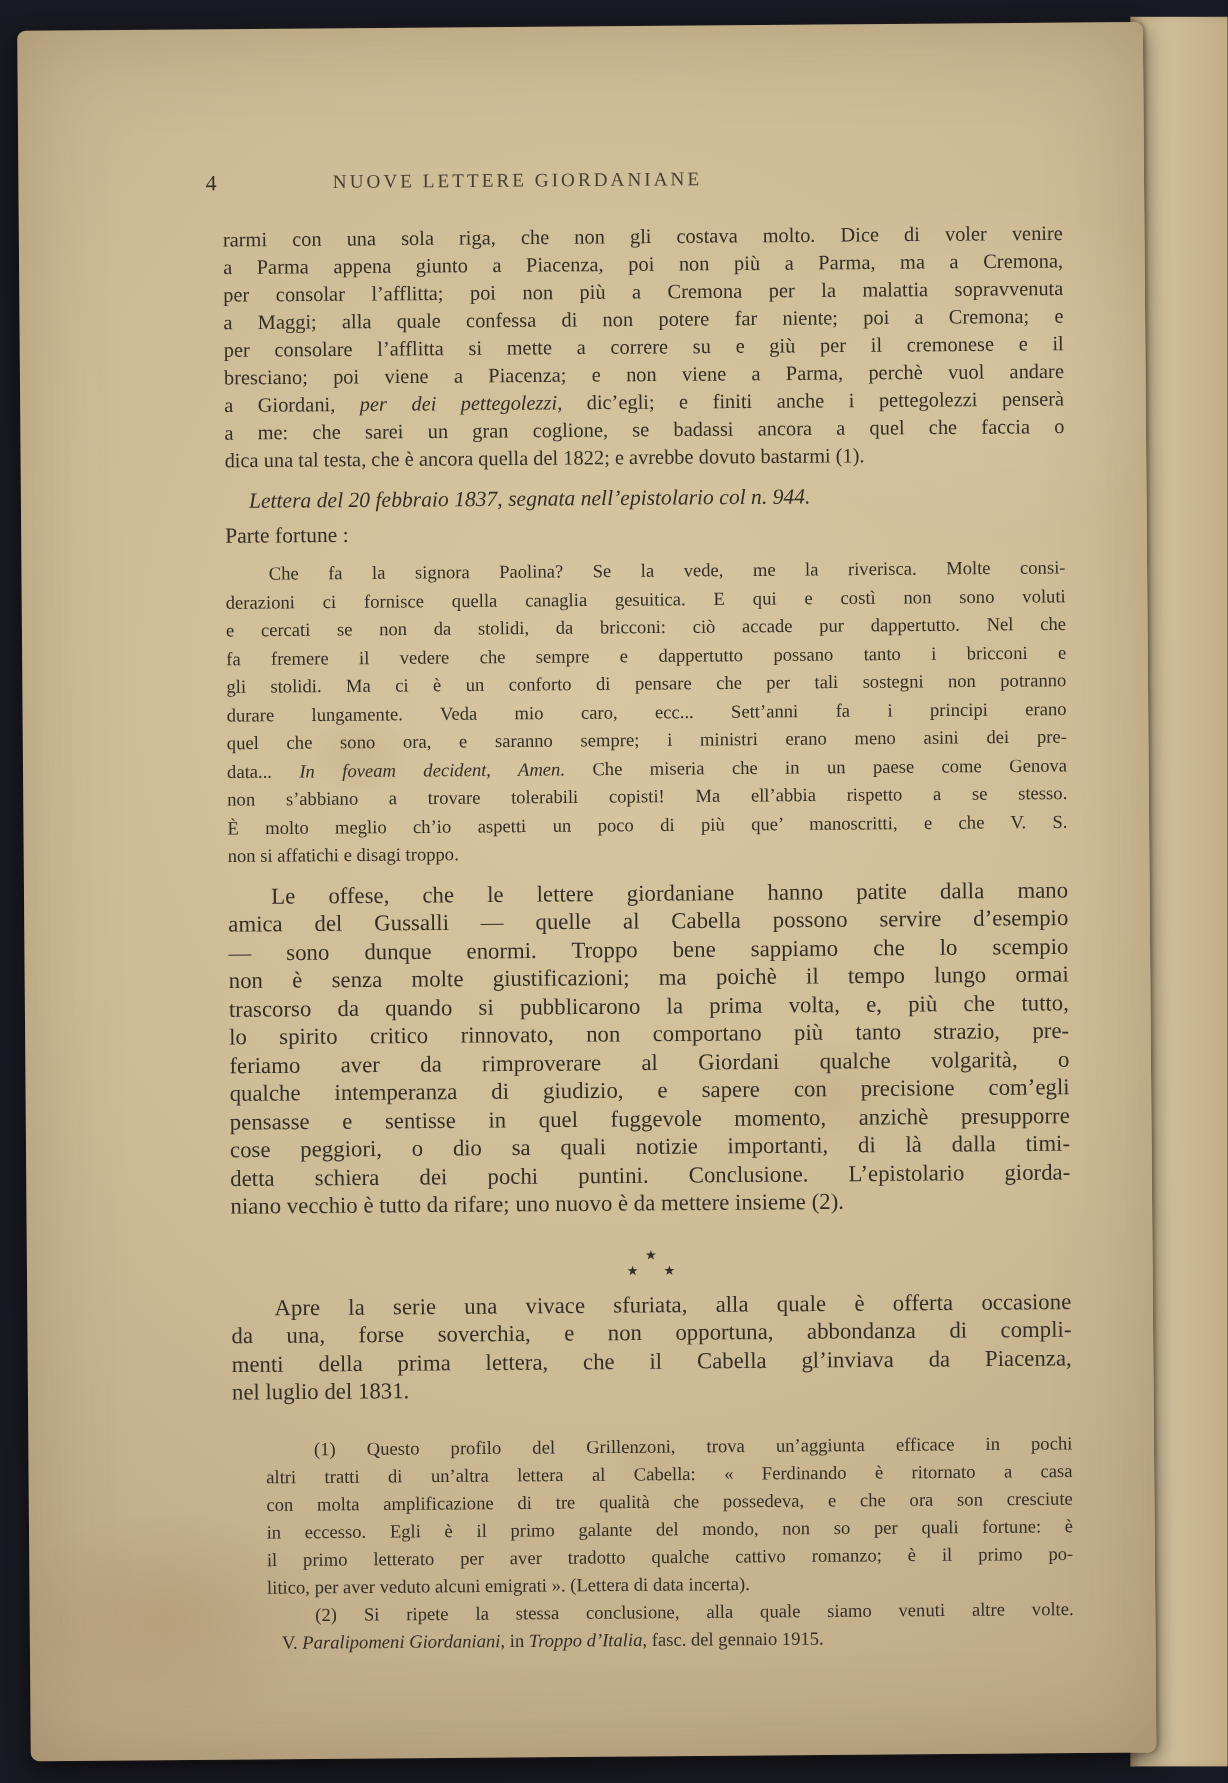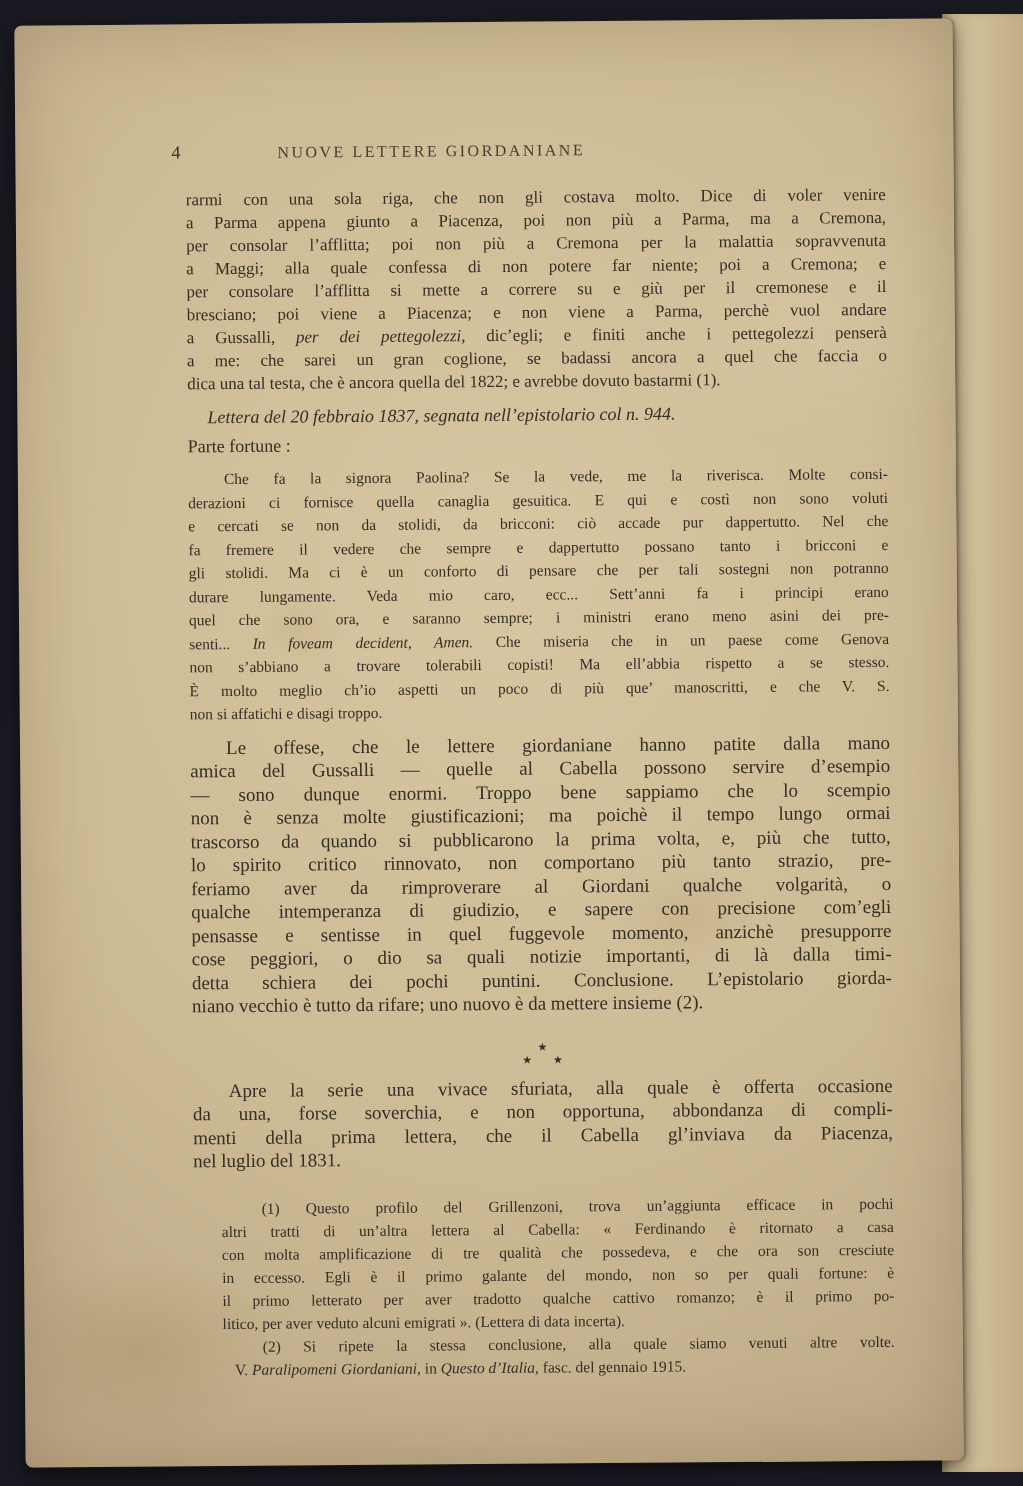--- a/index.html
+++ b/index.html
@@ -81,37 +81,37 @@
         <span class="runtitle">NUOVE LETTERE GIORDANIANE</span>
       </header>
 
     <div class="blk cont">
           <div class="line"><span>rarmi con una sola riga, che non gli costava molto. Dice di voler venire</span></div>
           <div class="line"><span>a Parma appena giunto a Piacenza, poi non più a Parma, ma a Cremona,</span></div>
           <div class="line"><span>per consolar l’afflitta; poi non più a Cremona per la malattia sopravvenuta</span></div>
           <div class="line"><span>a Maggi; alla quale confessa di non potere far niente; poi a Cremona; e</span></div>
           <div class="line"><span>per consolare l’afflitta si mette a correre su e giù per il cremonese e il</span></div>
           <div class="line"><span>bresciano; poi viene a Piacenza; e non viene a Parma, perchè vuol andare</span></div>
-          <div class="line"><span>a Gussalli, </span><span class="it">per dei pettegolezzi</span><span>, dic’egli; e finiti anche i pettegolezzi penserà</span></div>
+          <div class="line"><span>a Giordani, </span><span class="it">per dei pettegolezzi</span><span>, dic’egli; e finiti anche i pettegolezzi penserà</span></div>
           <div class="line"><span>a me: che sarei un gran coglione, se badassi ancora a quel che faccia o</span></div>
           <div class="line last"><span>dica una tal testa, che è ancora quella del 1822; e avrebbe dovuto bastarmi (1).</span></div>
         </div>
         <div class="blk head">
           <div class="line last" style="text-indent: 20px;"><span class="it">Lettera del 20 febbraio 1837, segnata nell’epistolario col n. 944.</span></div>
           <div class="line last"><span>Parte fortune :</span></div>
         </div>
         <div class="blk quote">
           <div class="line" style="text-indent: 36px;"><span>Che fa la signora Paolina? Se la vede, me la riverisca. Molte consi-</span></div>
           <div class="line"><span>derazioni ci fornisce quella canaglia gesuitica. E qui e costì non sono voluti</span></div>
           <div class="line"><span>e cercati se non da stolidi, da bricconi: ciò accade pur dappertutto. Nel che</span></div>
           <div class="line"><span>fa fremere il vedere che sempre e dappertutto possano tanto i bricconi e</span></div>
           <div class="line"><span>gli stolidi. Ma ci è un conforto di pensare che per tali sostegni non potranno</span></div>
           <div class="line"><span>durare lungamente. Veda mio caro, ecc... Sett’anni fa i principi erano</span></div>
           <div class="line"><span>quel che sono ora, e saranno sempre; i ministri erano meno asini dei pre-</span></div>
-          <div class="line"><span>senti... </span><span class="it">In foveam decident, Amen.</span><span> Che miseria che in un paese come Genova</span></div>
+          <div class="line"><span>data... </span><span class="it">In foveam decident, Amen.</span><span> Che miseria che in un paese come Genova</span></div>
           <div class="line"><span>non s’abbiano a trovare tolerabili copisti! Ma ell’abbia rispetto a se stesso.</span></div>
           <div class="line"><span>È molto meglio ch’io aspetti un poco di più que’ manoscritti, e che V. S.</span></div>
           <div class="line last"><span>non si affatichi e disagi troppo.</span></div>
         </div>
         <div class="blk essay">
           <div class="line" style="text-indent: 36px;"><span>Le offese, che le lettere giordaniane hanno patite dalla mano</span></div>
           <div class="line"><span>amica del Gussalli — quelle al Cabella possono servire d’esempio</span></div>
           <div class="line"><span>— sono dunque enormi. Troppo bene sappiamo che lo scempio</span></div>
           <div class="line"><span>non è senza molte giustificazioni; ma poichè il tempo lungo ormai</span></div>
           <div class="line"><span>trascorso da quando si pubblicarono la prima volta, e, più che tutto,</span></div>
@@ -134,17 +134,17 @@
           <div class="line last"><span>nel luglio del 1831.</span></div>
         </div>
         <div class="blk fnote">
           <div class="line" style="text-indent: 40px;"><span>(1) Questo profilo del Grillenzoni, trova un’aggiunta efficace in pochi</span></div>
           <div class="line"><span>altri tratti di un’altra lettera al Cabella: « Ferdinando è ritornato a casa</span></div>
           <div class="line"><span>con molta amplificazione di tre qualità che possedeva, e che ora son cresciute</span></div>
           <div class="line"><span>in eccesso. Egli è il primo galante del mondo, non so per quali fortune: è</span></div>
           <div class="line"><span>il primo letterato per aver tradotto qualche cattivo romanzo; è il primo po-</span></div>
           <div class="line last"><span>litico, per aver veduto alcuni emigrati ». (Lettera di data incerta).</span></div>
           <div class="line" style="text-indent: 40px;"><span>(2) Si ripete la stessa conclusione, alla quale siamo venuti altre volte.</span></div>
-          <div class="line last" style="text-indent: 12px;"><span>V. </span><span class="it">Paralipomeni Giordaniani</span><span>, in </span><span class="it">Questo d’Italia</span><span>, fasc. del gennaio 1915.</span></div>
+          <div class="line last" style="text-indent: 12px;"><span>V. </span><span class="it">Paralipomeni Giordaniani</span><span>, in </span><span class="it">Troppo d’Italia</span><span>, fasc. del gennaio 1915.</span></div>
         </div>
       </div>
   </div>
 </div>
 
 </body></html>

